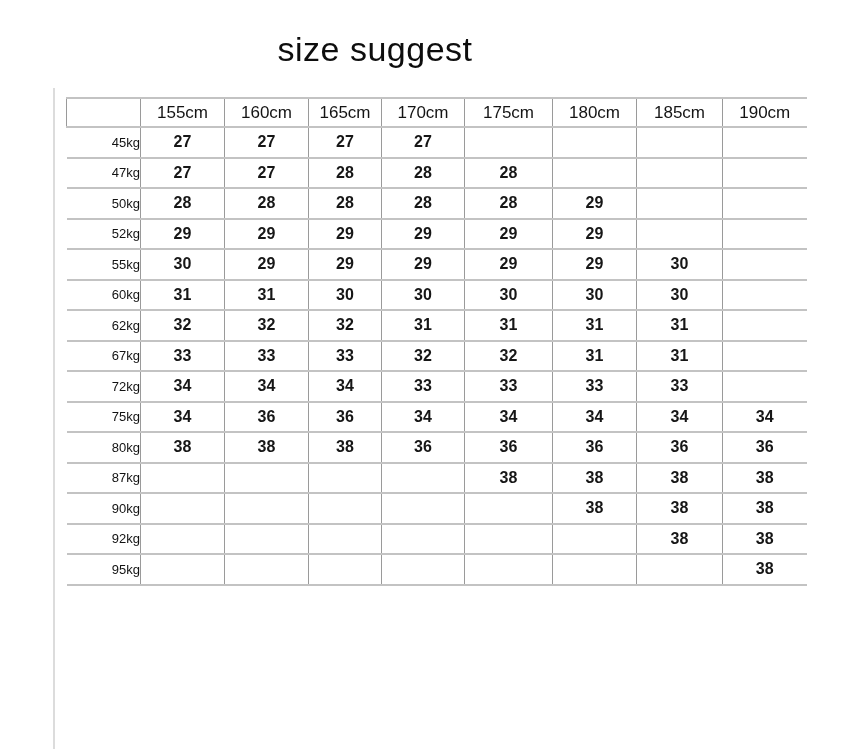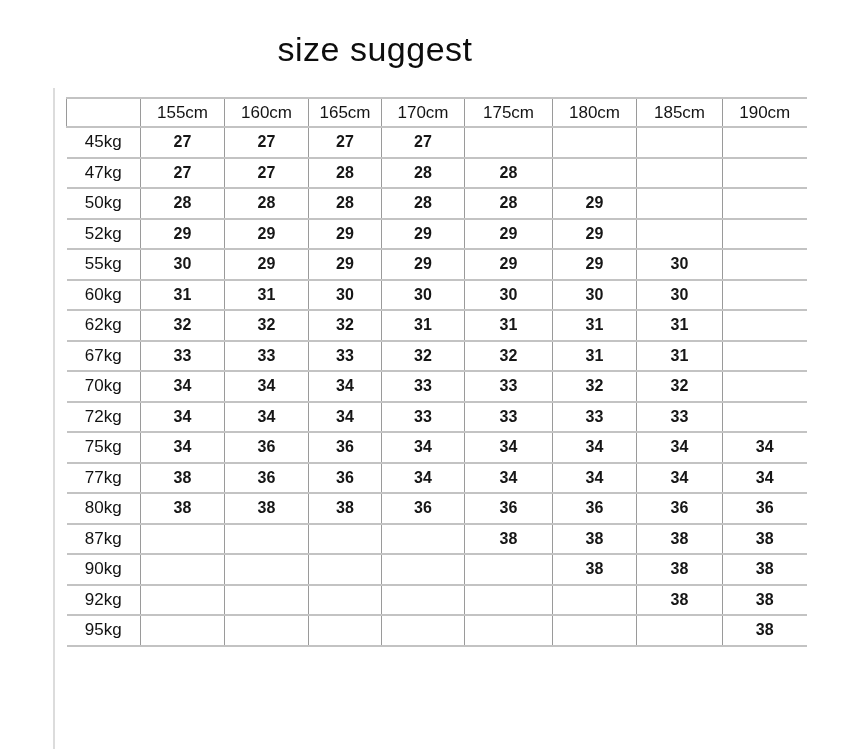--- a/index.html
+++ b/index.html
@@ -75,23 +75,24 @@
   .size-table tbody td {
     height: 28.5px;
     font-size: 16px;
     font-weight: 700;
     color: #161616;
   }
   .size-table tbody td + td {
     border-left: 1px solid #9a9a9a;
   }
   .size-table tbody td.row-label {
-    font-size: 17px;
+    font-size: 13px;
     font-weight: 400;
     color: #121212;
+    text-align: right;
   }
   .size-table tbody tr:last-child td {
     border-bottom: 2px solid #c3c3c3;
   }
 </style>
 </head>
 <body>
 
 <div class="page-title">size suggest</div>
 
@@ -205,55 +206,33 @@
         <td>33</td>
         <td>33</td>
         <td>33</td>
         <td>32</td>
         <td>32</td>
         <td>31</td>
         <td>31</td>
         <td></td>
       </tr>
       <tr>
-        <td class="row-label">70kg</td>
-        <td>34</td>
-        <td>34</td>
-        <td>34</td>
-        <td>33</td>
-        <td>33</td>
-        <td>32</td>
-        <td>32</td>
-        <td></td>
-      </tr>
-      <tr>
         <td class="row-label">72kg</td>
         <td>34</td>
         <td>34</td>
         <td>34</td>
         <td>33</td>
         <td>33</td>
         <td>33</td>
         <td>33</td>
         <td></td>
       </tr>
       <tr>
         <td class="row-label">75kg</td>
         <td>34</td>
-        <td>36</td>
-        <td>36</td>
-        <td>34</td>
-        <td>34</td>
-        <td>34</td>
-        <td>34</td>
-        <td>34</td>
-      </tr>
-      <tr>
-        <td class="row-label">77kg</td>
-        <td>38</td>
         <td>36</td>
         <td>36</td>
         <td>34</td>
         <td>34</td>
         <td>34</td>
         <td>34</td>
         <td>34</td>
       </tr>
       <tr>
         <td class="row-label">80kg</td>

